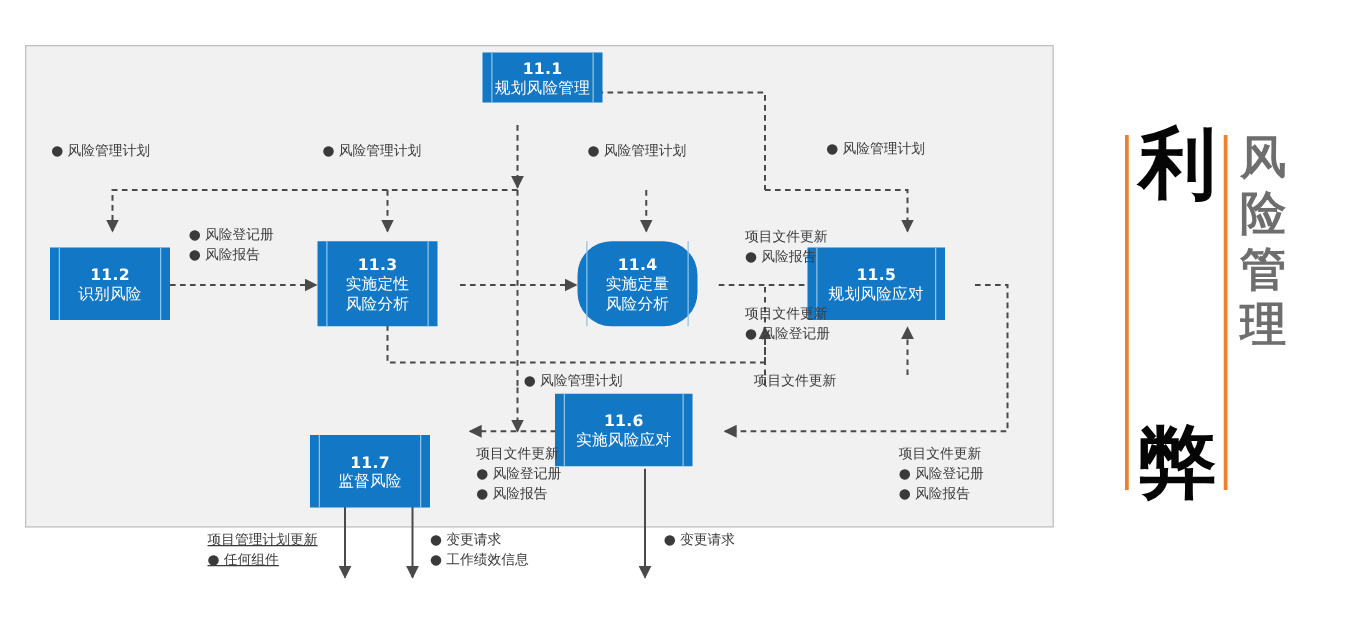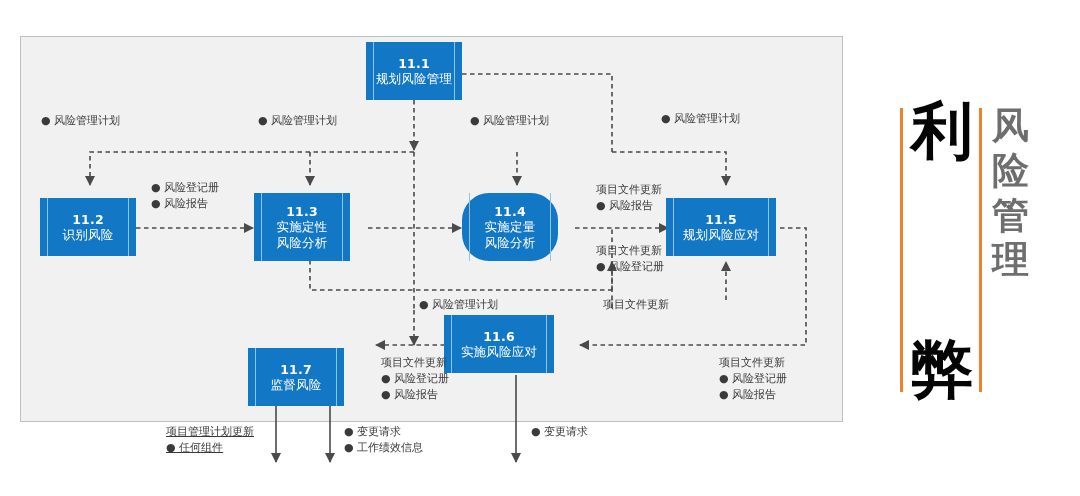--- a/index.html
+++ b/index.html
@@ -194,21 +194,21 @@
   </svg>
 
   <svg class="layer" xmlns="http://www.w3.org/2000/svg">
     <g stroke="#4a4a4a" stroke-width="1.6" fill="none">
       <path d="M 276 375 L 276 462" marker-end="url(#ah)"></path>
       <path d="M 330 375 L 330 462" marker-end="url(#ah)"></path>
       <path d="M 516 375 L 516 462" marker-end="url(#ah)"></path>
     </g>
   </svg>
 
-  <div class="pbox" style="left:366px; top:42px; width:96px; height:58px;">
+  <div class="pbox" style="left:386px; top:42px; width:96px; height:40px;">
     <span class="num">11.1</span>
     <span class="nm">规划风险管理</span>
   </div>
 
   <div class="pbox" style="left:40px; top:198px; width:96px; height:58px;">
     <span class="num">11.2</span>
     <span class="nm">识别风险</span>
   </div>
 
   <div class="pbox" style="left:254px; top:193px; width:96px; height:68px;">
@@ -216,21 +216,21 @@
     <span class="nm">实施定性
 风险分析</span>
   </div>
 
   <div class="pbox" style="left:462px; top:193px; width:96px; height:68px;border-radius:27px;">
     <span class="num">11.4</span>
     <span class="nm">实施定量
 风险分析</span>
   </div>
 
-  <div class="pbox" style="left:666px; top:198px; width:110px; height:58px;">
+  <div class="pbox" style="left:646px; top:198px; width:110px; height:58px;">
     <span class="num">11.5</span>
     <span class="nm">规划风险应对</span>
   </div>
 
   <div class="pbox" style="left:444px; top:315px; width:110px; height:58px;">
     <span class="num">11.6</span>
     <span class="nm">实施风险应对</span>
   </div>
 
   <div class="pbox" style="left:248px; top:315px; width:96px; height:58px;margin-top:33px;">

